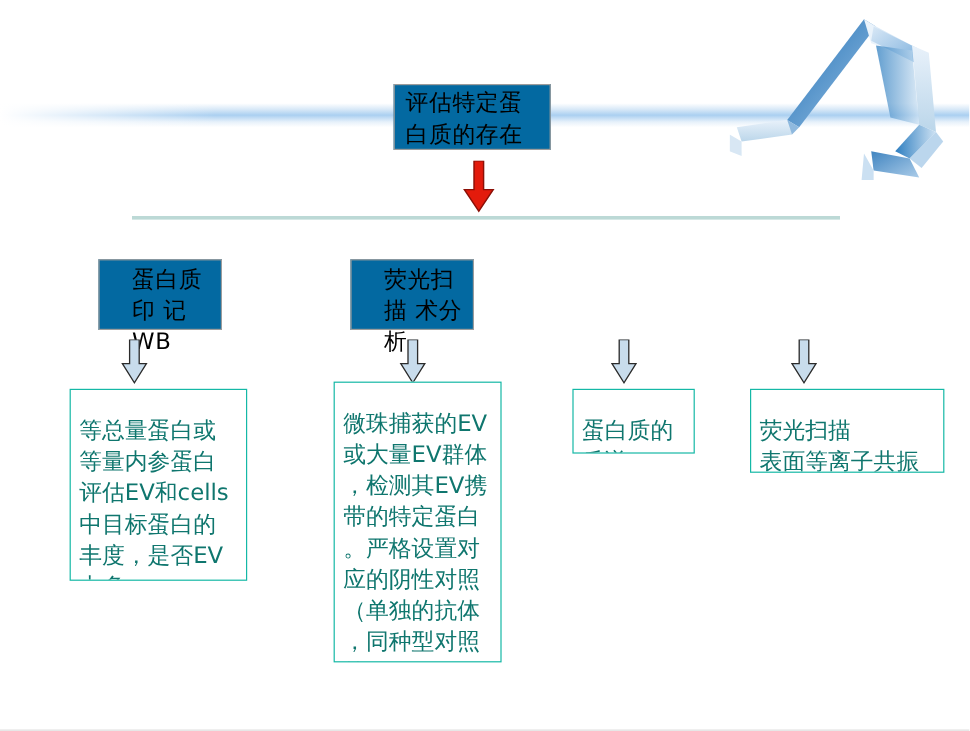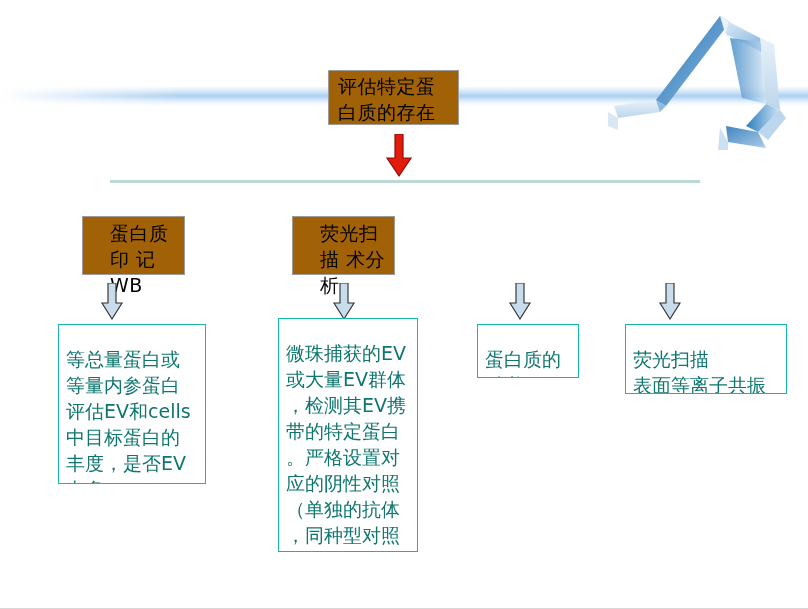--- a/index.html
+++ b/index.html
@@ -64,21 +64,21 @@
     position: absolute;
     left: 385px;
     top: 134px;
     width: 28px;
     height: 44px;
   }
 
   
   .green-box {
     position: absolute;
-    background: #a16207;
+    background: #0369a1;
     border: 1px solid #9c9c9c;
     box-sizing: border-box;
     color: #000000;
     font-size: 19px;
     line-height: 26px;
     letter-spacing: 0.5px;
     padding: 4px 6px 4px 10px;
     display: block;
   }
   .green-box.top {

